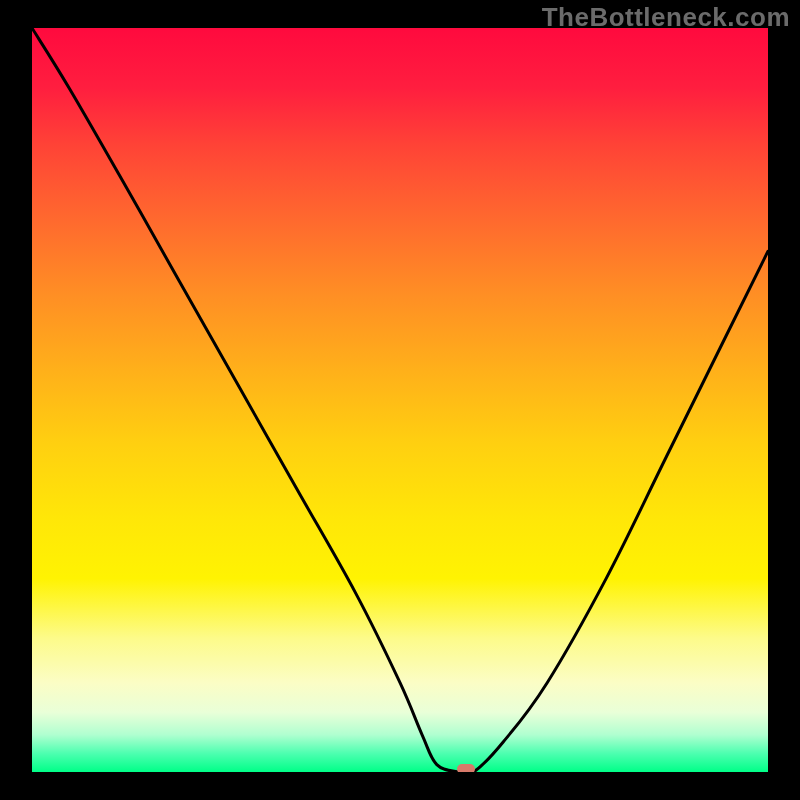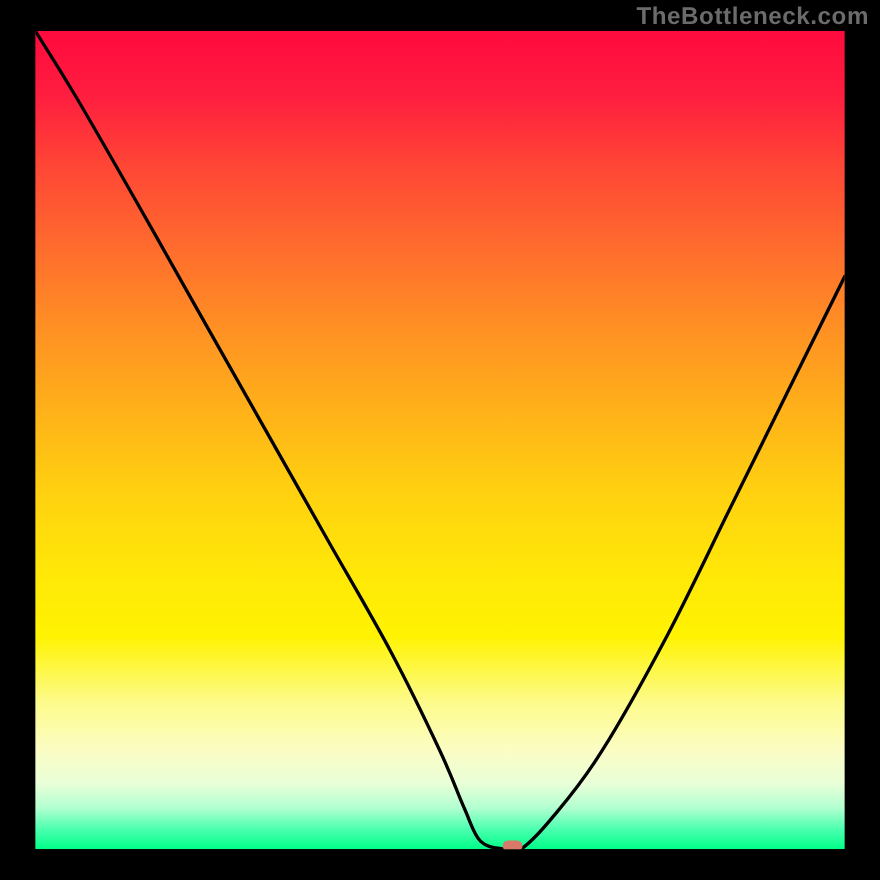--- a/index.html
+++ b/index.html
@@ -15,21 +15,21 @@
     position: relative;
     width: 800px;
     height: 800px;
     background: #000;
   }
   .watermark {
     position: absolute;
     top: 2px;
     right: 10px;
     color: #6b6b6b;
-    font-size: 22px;
+    font-size: 26px;
     font-weight: 600;
     letter-spacing: 0.5px;
     z-index: 10;
   }
   .plot-area {
     position: absolute;
     left: 32px;
     top: 28px;
     width: 736px;
     height: 744px;

